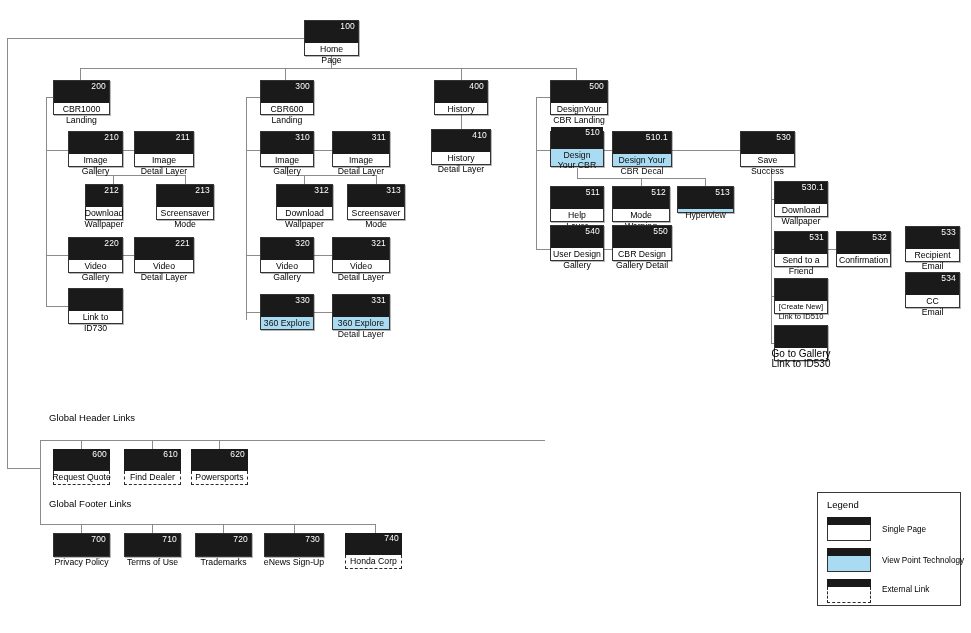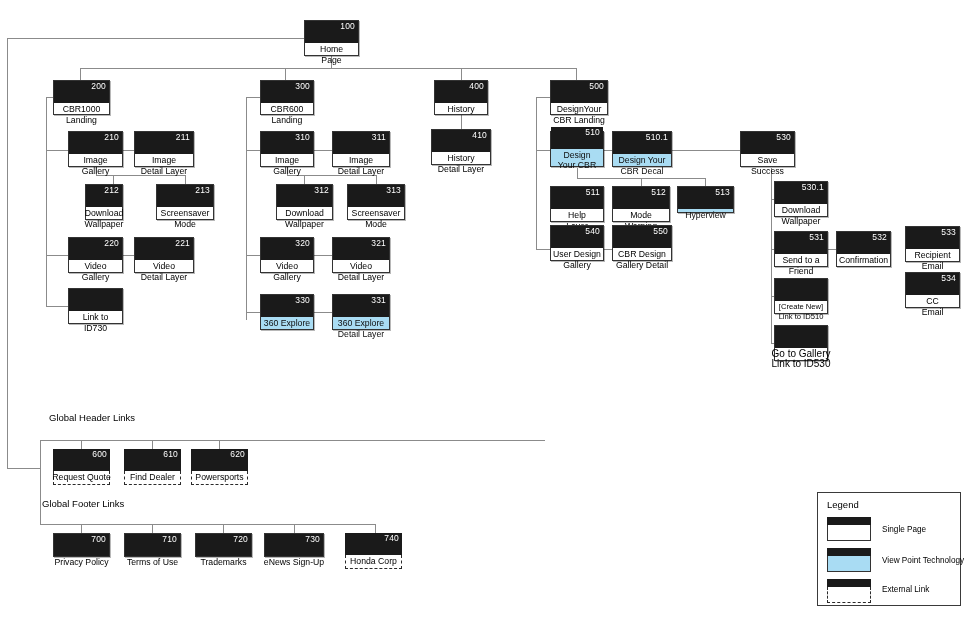--- a/index.html
+++ b/index.html
@@ -464,21 +464,21 @@
   </div>
   <div class="box" style="left:774px;top:325px;width:54px;height:36px;">
     <div class="hdr"></div>
     <div class="bdy" style="font-size:10px;line-height:10px;">
       <span>Go to Gallery</span>
       <span>Link to ID530</span>
     </div>
   </div>
 
   <div class="grplabel" style="left:49px;top:412px;">Global Header Links</div>
-  <div class="grplabel" style="left:42px;top:498px;">Global Footer Links</div>
+  <div class="grplabel" style="left:49px;top:498px;">Global Footer Links</div>
 
   <div class="box ext" style="left:53px;top:449px;width:57px;height:24px;">
     <div class="hdr">600</div>
     <div class="bdy">
         <span>Request Quote</span>
       </div>
   </div>
   <div class="box ext" style="left:124px;top:449px;width:57px;height:24px;">
     <div class="hdr">610</div>
     <div class="bdy">

